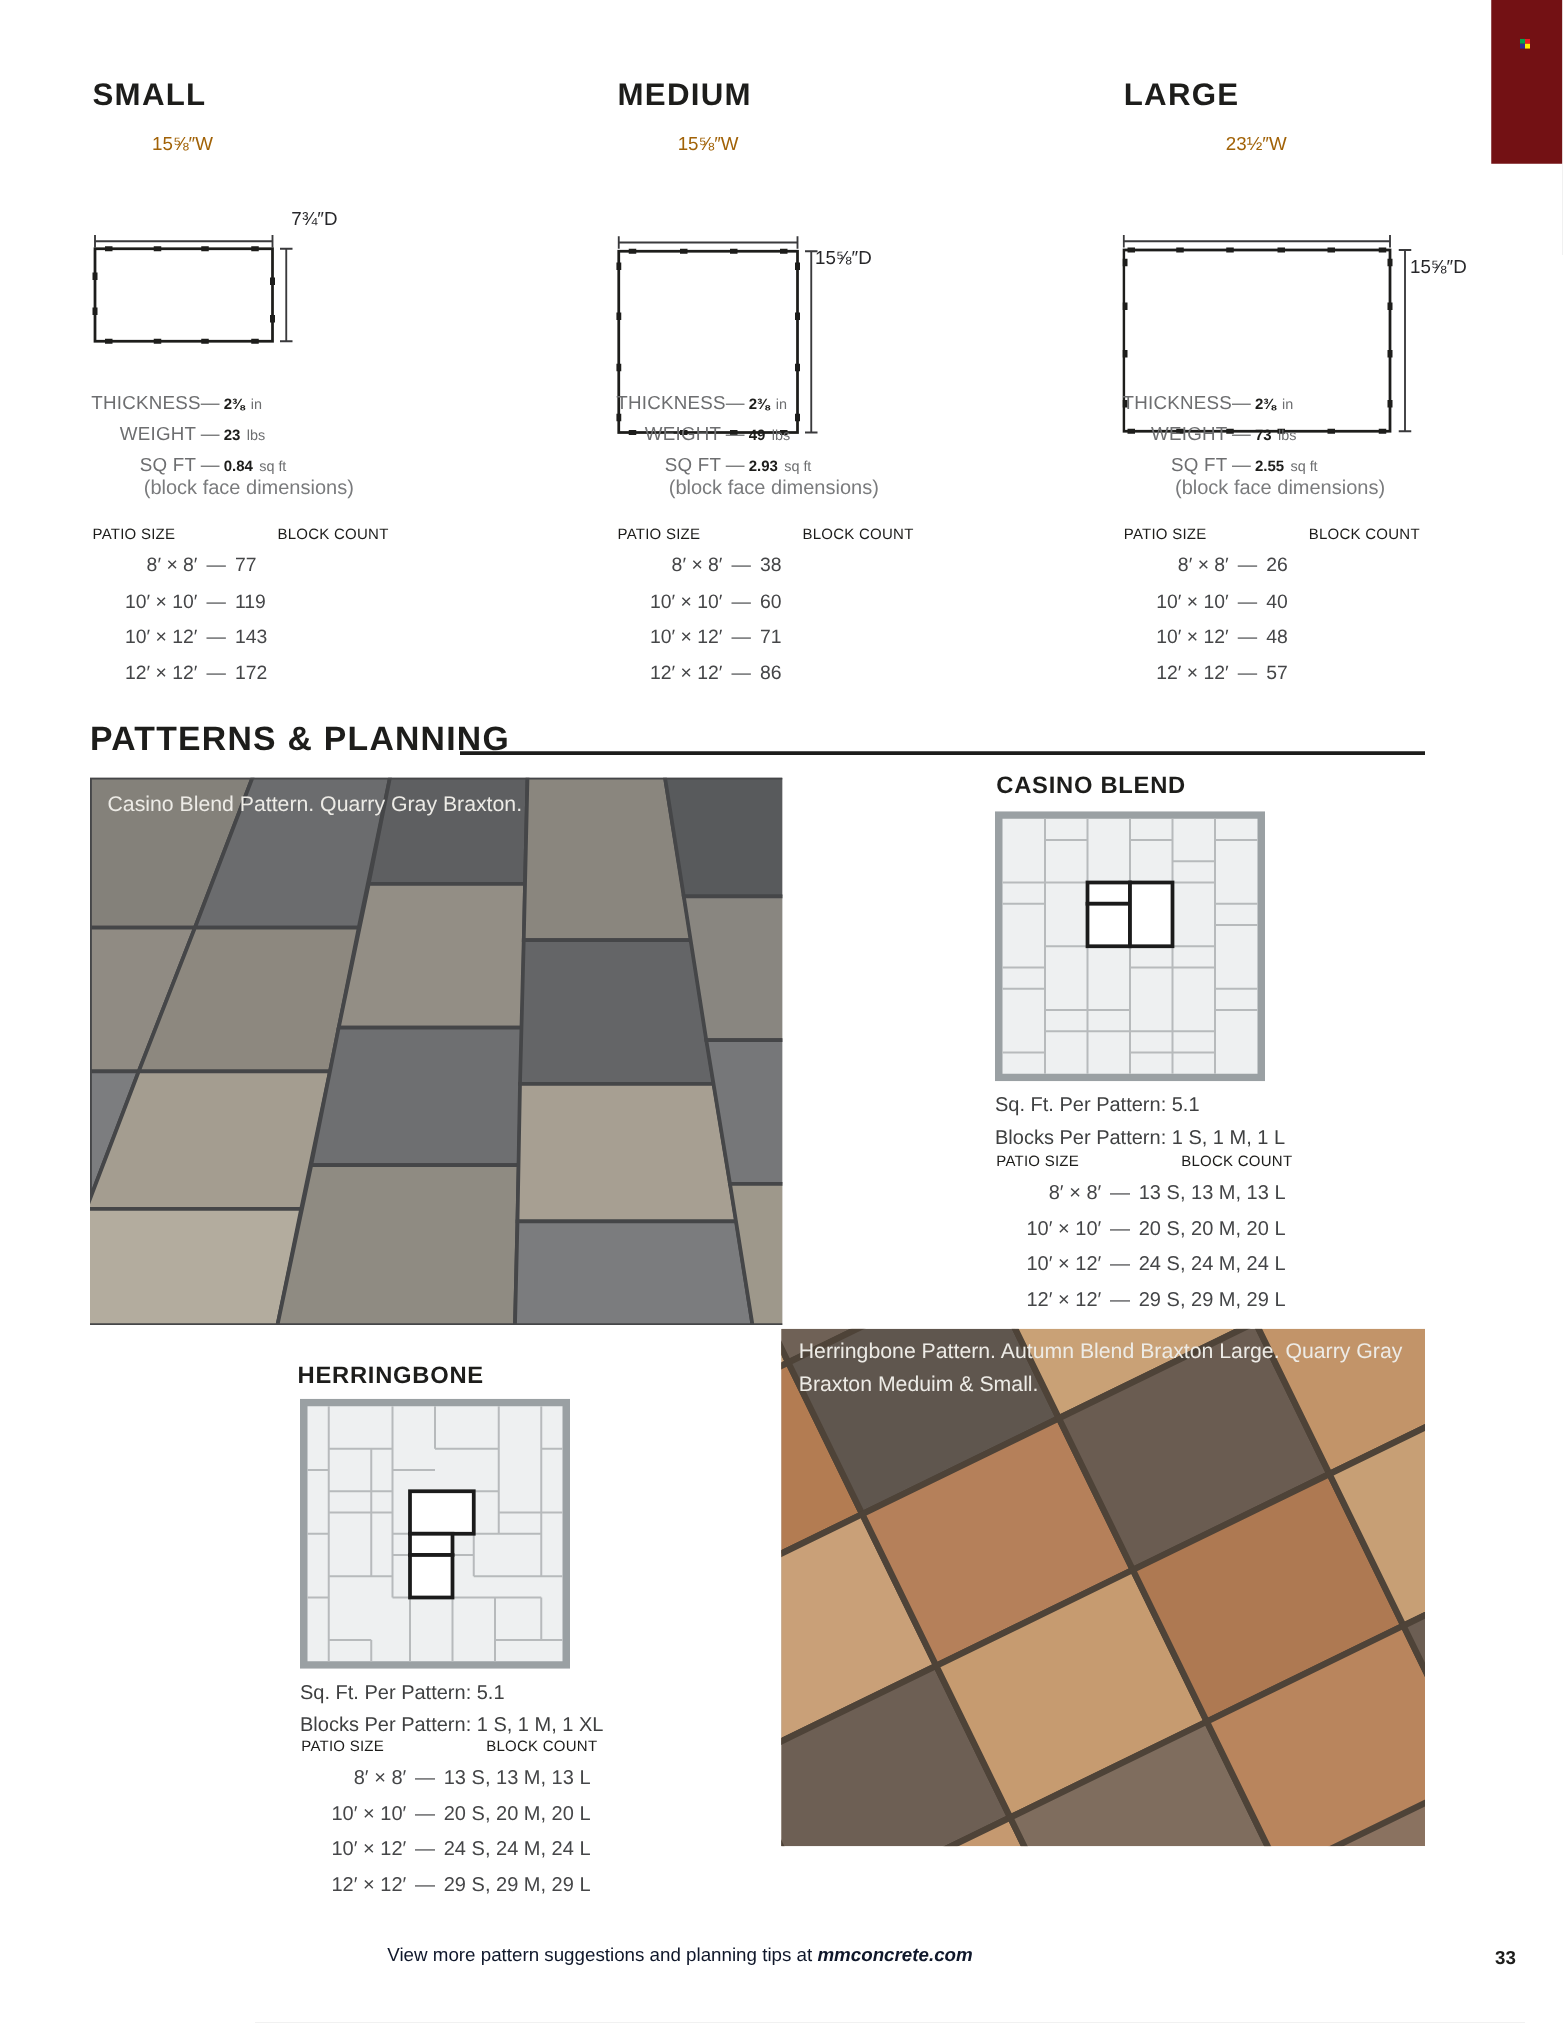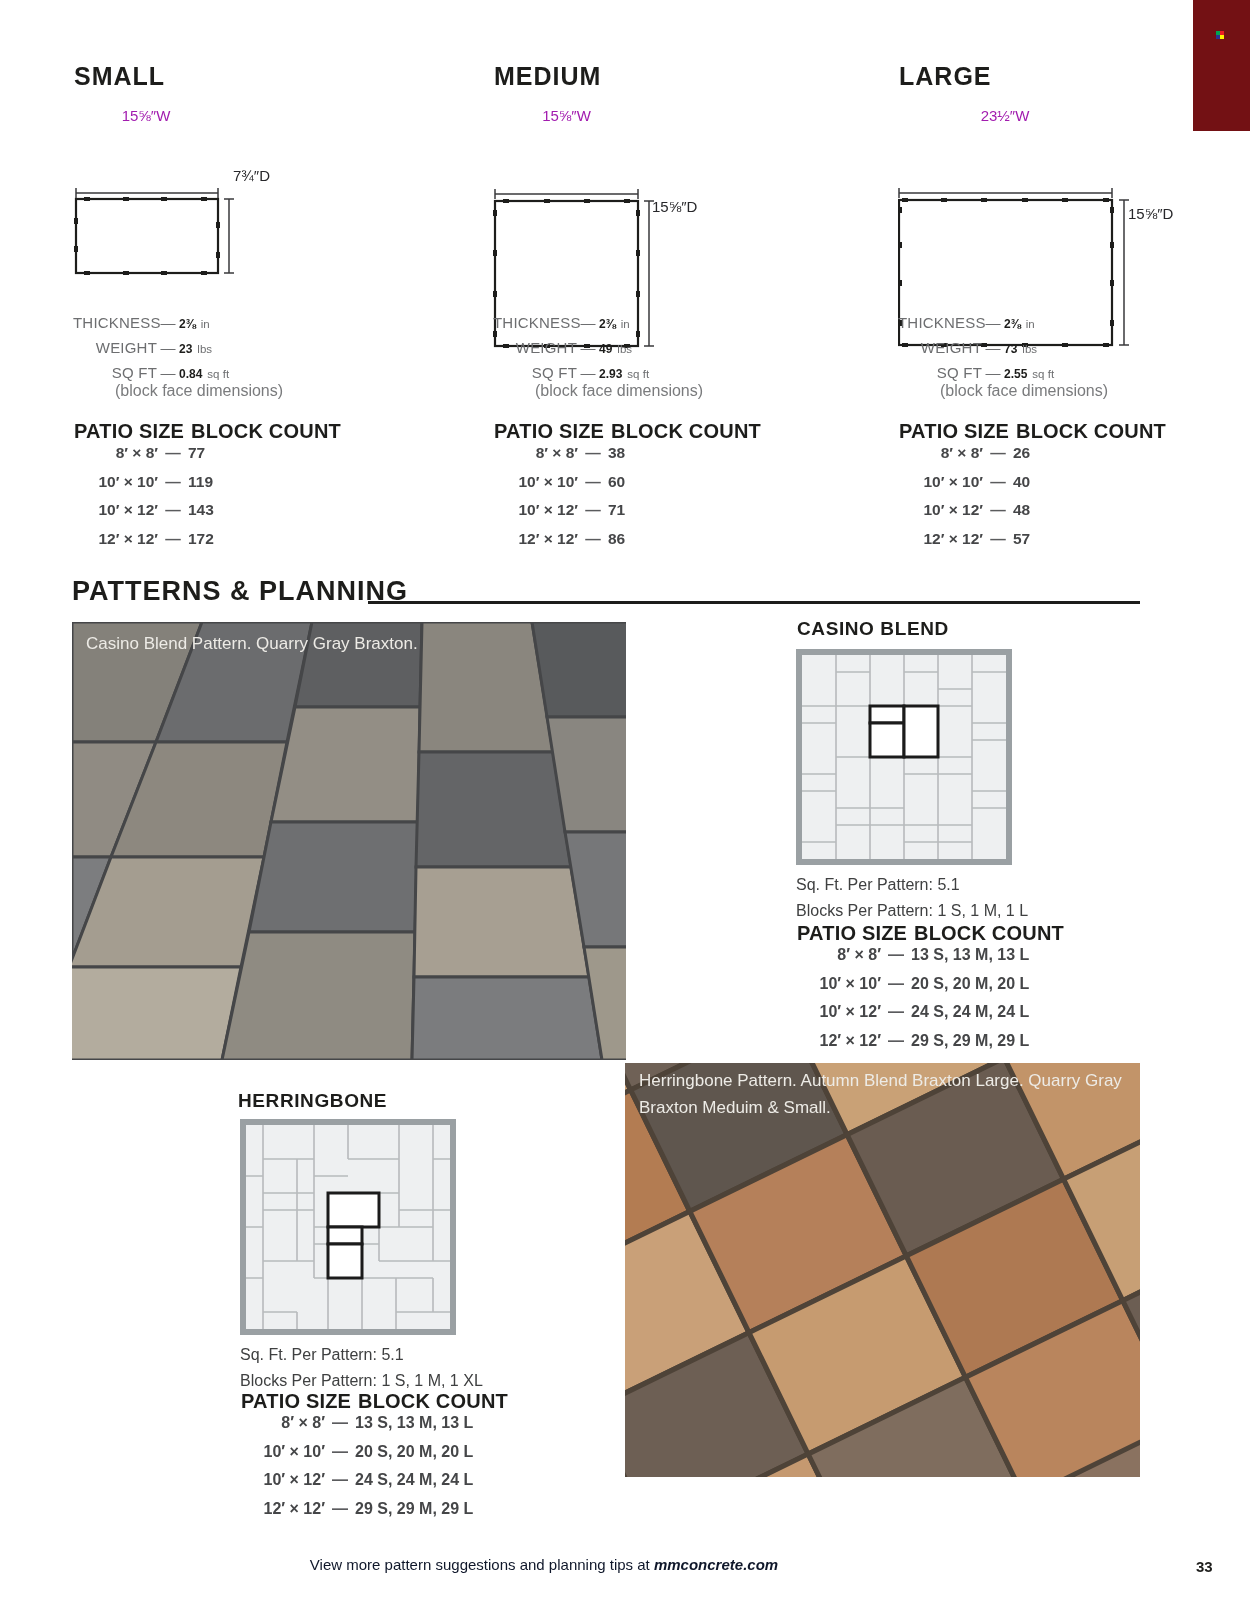--- a/index.html
+++ b/index.html
@@ -5,34 +5,34 @@
   html,body{margin:0;padding:0;background:#e8e8e8;}
   .page{position:relative;width:1250px;height:1618px;background:#ffffff;margin:0 auto;
         font-family:"Liberation Sans",sans-serif;color:#1d1d1b;overflow:hidden;}
   .abs{position:absolute;}
   
   .red-tab{position:absolute;left:1193px;top:0;width:57px;height:131px;background:#731114;}
   .cmark{position:absolute;left:23px;top:31px;width:8px;height:8px;}
   
   .sizecol{position:absolute;top:60px;width:330px;height:520px;}
   .size-title{position:absolute;left:1px;top:2px;font-size:25px;font-weight:bold;letter-spacing:1px;color:#1d1d1b;text-align:center;}
-  .wlabel{position:absolute;top:47px;text-align:center;font-size:15px;color:#a21caf;}
+  .wlabel{position:absolute;top:47px;text-align:center;font-size:15px;color:#a16207;}
   .dlabel{position:absolute;font-size:15px;color:#27272a;white-space:nowrap;}
   .fig{position:absolute;left:0;top:126px;}
   .specs{position:absolute;left:0;top:254px;width:300px;}
   .spec-row{display:flex;align-items:baseline;height:25px;}
   .spec-label{width:84px;text-align:right;font-size:15px;color:#6d6e70;letter-spacing:.2px;}
   .spec-dash{width:22px;text-align:center;font-size:15px;color:#6d6e70;}
   .spec-value{font-size:12px;font-weight:bold;color:#1d1d1b;}
   .spec-unit{font-size:11.5px;color:#6d6e70;margin-left:5px;}
   .note{position:absolute;left:42px;top:322px;font-size:16px;color:#7a7b7d;}
   .ptable{position:absolute;left:1px;top:360px;width:310px;}
-  .pt-head{display:flex;font-size:20px;font-weight:bold;color:#1d1d1b;height:24px;letter-spacing:.2px;}
+  .pt-head{display:flex;font-size:12px;font-weight:normal;color:#1d1d1b;height:24px;letter-spacing:.2px;gap:31px;}
   .pt-h1{width:117px;}
-  .pt-row{display:flex;align-items:baseline;height:28.5px;font-size:15.5px;color:#454648;font-weight:bold;}
+  .pt-row{display:flex;align-items:baseline;height:28.5px;font-size:15.5px;color:#454648;}
   .pt-size{width:84px;text-align:right;}
   .pt-dash{width:30px;text-align:center;color:#5a5b5d;}
   
   .patterns-heading{position:absolute;left:72px;top:576px;font-size:27px;font-weight:bold;letter-spacing:1px;}
   .rule{position:absolute;left:368px;top:601px;width:772px;height:3px;background:#1d1d1b;}
   .photo{position:absolute;overflow:hidden;}
   .caption{position:absolute;left:14px;top:8px;font-size:17px;color:#edebe6;line-height:27px;}
   .pat-title{position:absolute;font-size:19px;font-weight:bold;letter-spacing:.6px;}
   .pat-info{position:absolute;font-size:16px;color:#3f4041;line-height:25.5px;}
   .pat-table .pt-row{height:28.7px;font-size:16px;}

